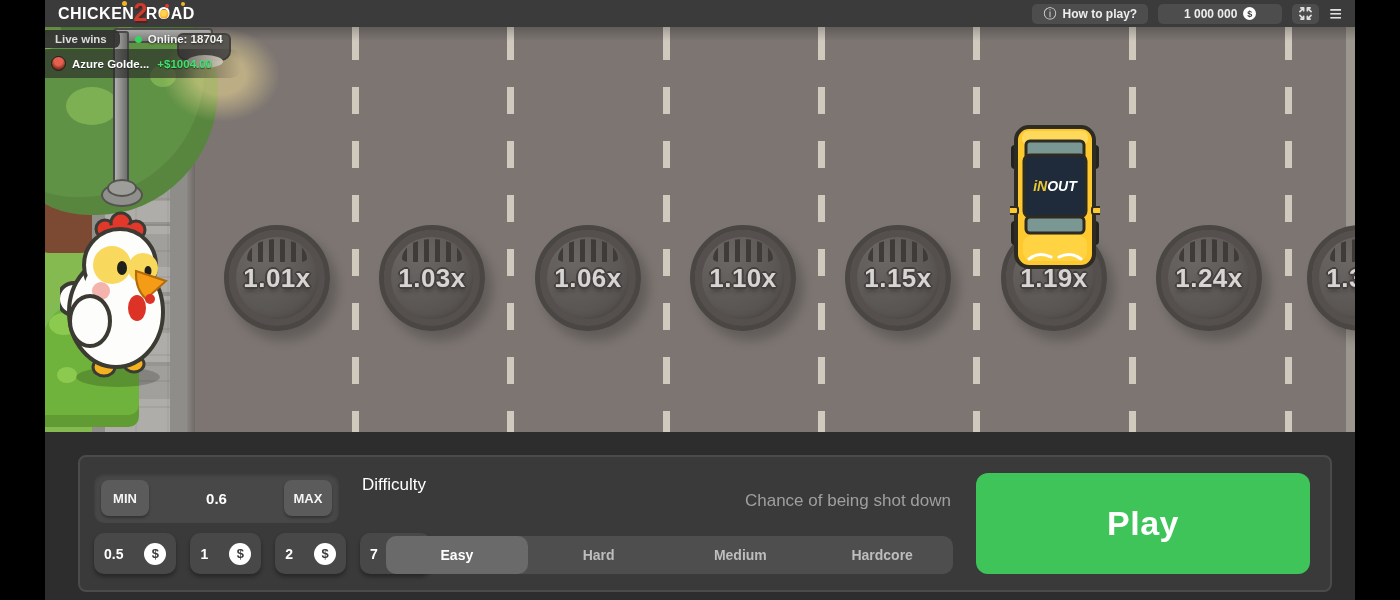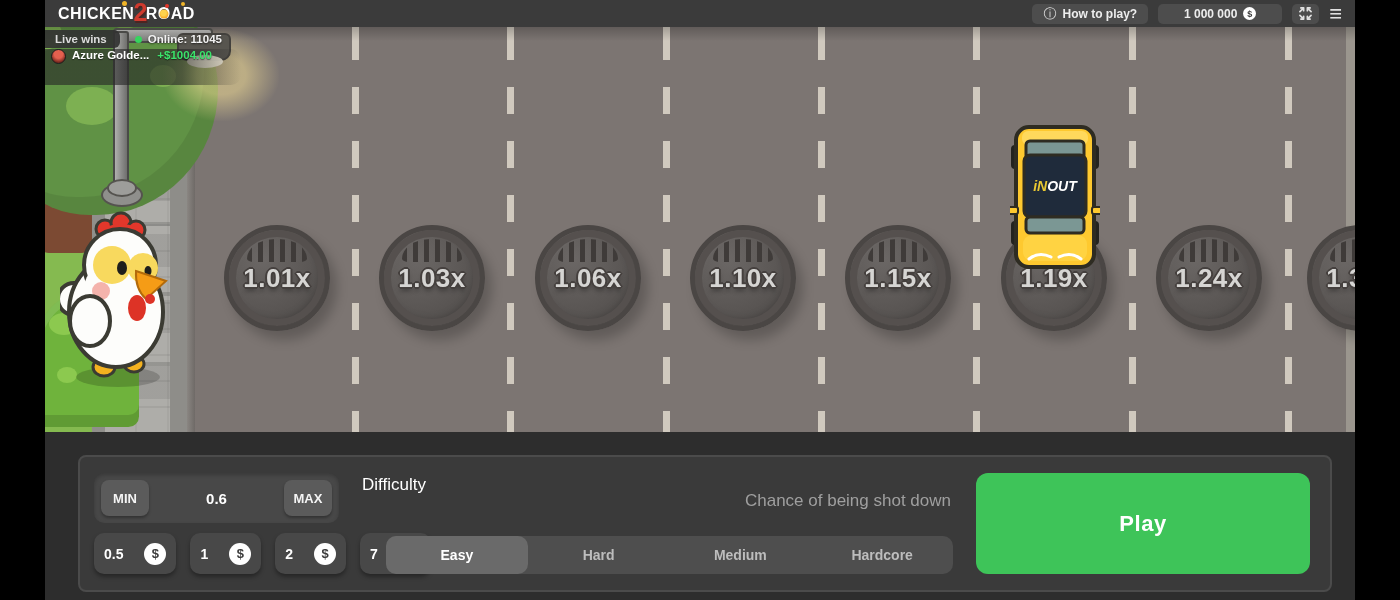--- a/index.html
+++ b/index.html
@@ -116,22 +116,22 @@
   .car { position: absolute; left: 965px; top: 98px; z-index: 25; }
 
   
   .live-row { position: absolute; left: 0; top: 3px; display: flex; align-items: center; z-index: 40; }
   .live-badge { background: rgba(50,50,50,.92); border-radius: 0 6px 6px 0; height: 18px;
     display: flex; align-items: center; padding: 0 13px 0 10px; color: #dcdcdc;
     font-size: 11.5px; font-weight: bold; }
   .online { display: flex; align-items: center; gap: 6px; margin-left: 15px; color: #f2f2f2;
     font-weight: bold; font-size: 11.5px; text-shadow: 0 1px 2px rgba(0,0,0,.6); }
   .online-dot { width: 7px; height: 7px; border-radius: 50%; background: #35d45e; }
-  .winner-row { position: absolute; left: 0; top: 22px; height: 36px; width: 196px; z-index: 40;
-    display: flex; align-items: flex-start; gap: 6px; padding: 0 8px 0 6px;
+  .winner-row { position: absolute; left: 0; top: 22px; height: 29px; width: 196px; z-index: 40;
+    display: flex; align-items: center; gap: 6px; padding: 0 8px 0 6px;
     background: linear-gradient(90deg, rgba(38,38,38,.62) 70%, rgba(38,38,38,0)); border-radius: 0 10px 10px 0; }
   .avatar { width: 15px; height: 15px; border-radius: 50%; flex: none; border: 1px solid #1e1e1e;
     background: radial-gradient(circle at 50% 32%, #e5604f 0 38%, #7e2b21 72%, #4a1a14); }
   .winner-name { color: #fff; font-weight: bold; font-size: 11.5px; text-shadow: 0 1px 1px rgba(0,0,0,.5); }
   .winner-amt { color: #3be36b; font-weight: bold; font-size: 11.5px; margin-left: 2px;
     text-shadow: 0 1px 1px rgba(0,0,0,.5); }
 
   
   .bottom { position: absolute; left: 0; top: 432px; width: 1310px; height: 168px; background: #2d2d2d; }
   .panel { position: absolute; left: 33px; top: 23px; width: 1254px; height: 137px;
@@ -153,21 +153,21 @@
   .diff-col { flex: 1; margin: 0 23px; display: flex; flex-direction: column; justify-content: space-between; }
   .diff-head { display: flex; justify-content: space-between; align-items: flex-start; margin-top: 2px; }
   .diff-label { color: #fff; font-size: 17px; }
   .chance-label { color: #9f9f9f; font-size: 17px; margin-right: 2px; margin-top: 16px; }
   .tabs { height: 38px; background: #4e4e4e; border-radius: 10px; display: flex; align-items: stretch; margin-left: 24px; }
   .tab { flex: 1; display: flex; align-items: center; justify-content: center; color: #bdbdbd;
     font-weight: bold; font-size: 14px; border-radius: 10px; cursor: pointer; }
   .tab.selected { background: #6a6a6a; color: #fff; }
   .play-col { width: 334px; }
   .play-btn { width: 100%; height: 101px; background: #3ec459; border-radius: 12px; border: none;
-    color: #fff; font-weight: bold; font-size: 22px; display: flex; align-items: center;
+    color: #fff; font-weight: bold; font-size: 34px; display: flex; align-items: center;
     justify-content: center; letter-spacing: .5px; cursor: pointer;
     font-family: "Liberation Sans", sans-serif; }
 </style>
 </head>
 <body>
 
 <div class="stage">
 
   <div class="scene">
     <div class="road-right-edge"></div>
@@ -290,21 +290,21 @@
     </svg>
 
     <div class="shade-top"></div>
 
     <div class="live-row">
       <div class="live-badge">
         <span>Live wins</span>
       </div>
       <div class="online">
         <span class="online-dot"></span>
-        <span>Online: 11045</span>
+        <span>Online: 18704</span>
       </div>
     </div>
     <div class="winner-row">
       <span class="avatar"></span>
       <span class="winner-name">Azure Golde...</span>
       <span class="winner-amt">+$1004.00</span>
     </div>
   </div>
 
   <div class="topbar">

